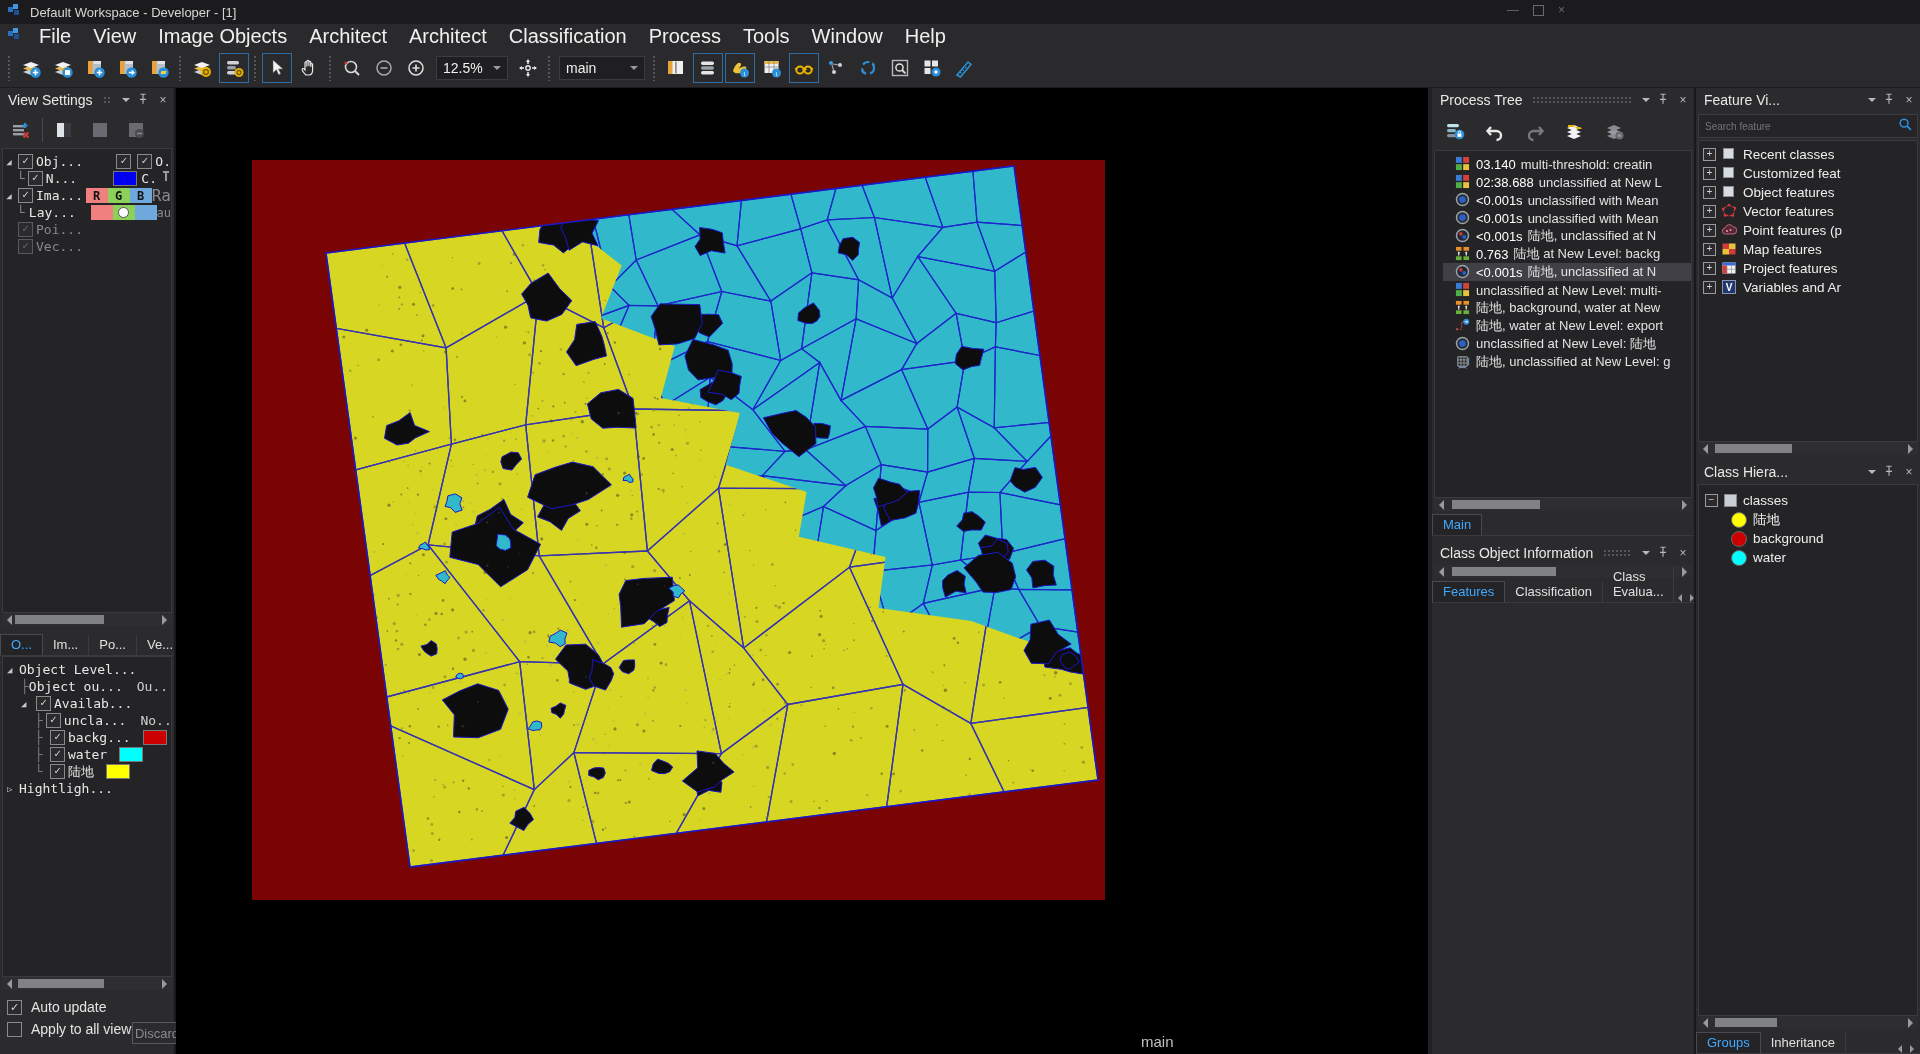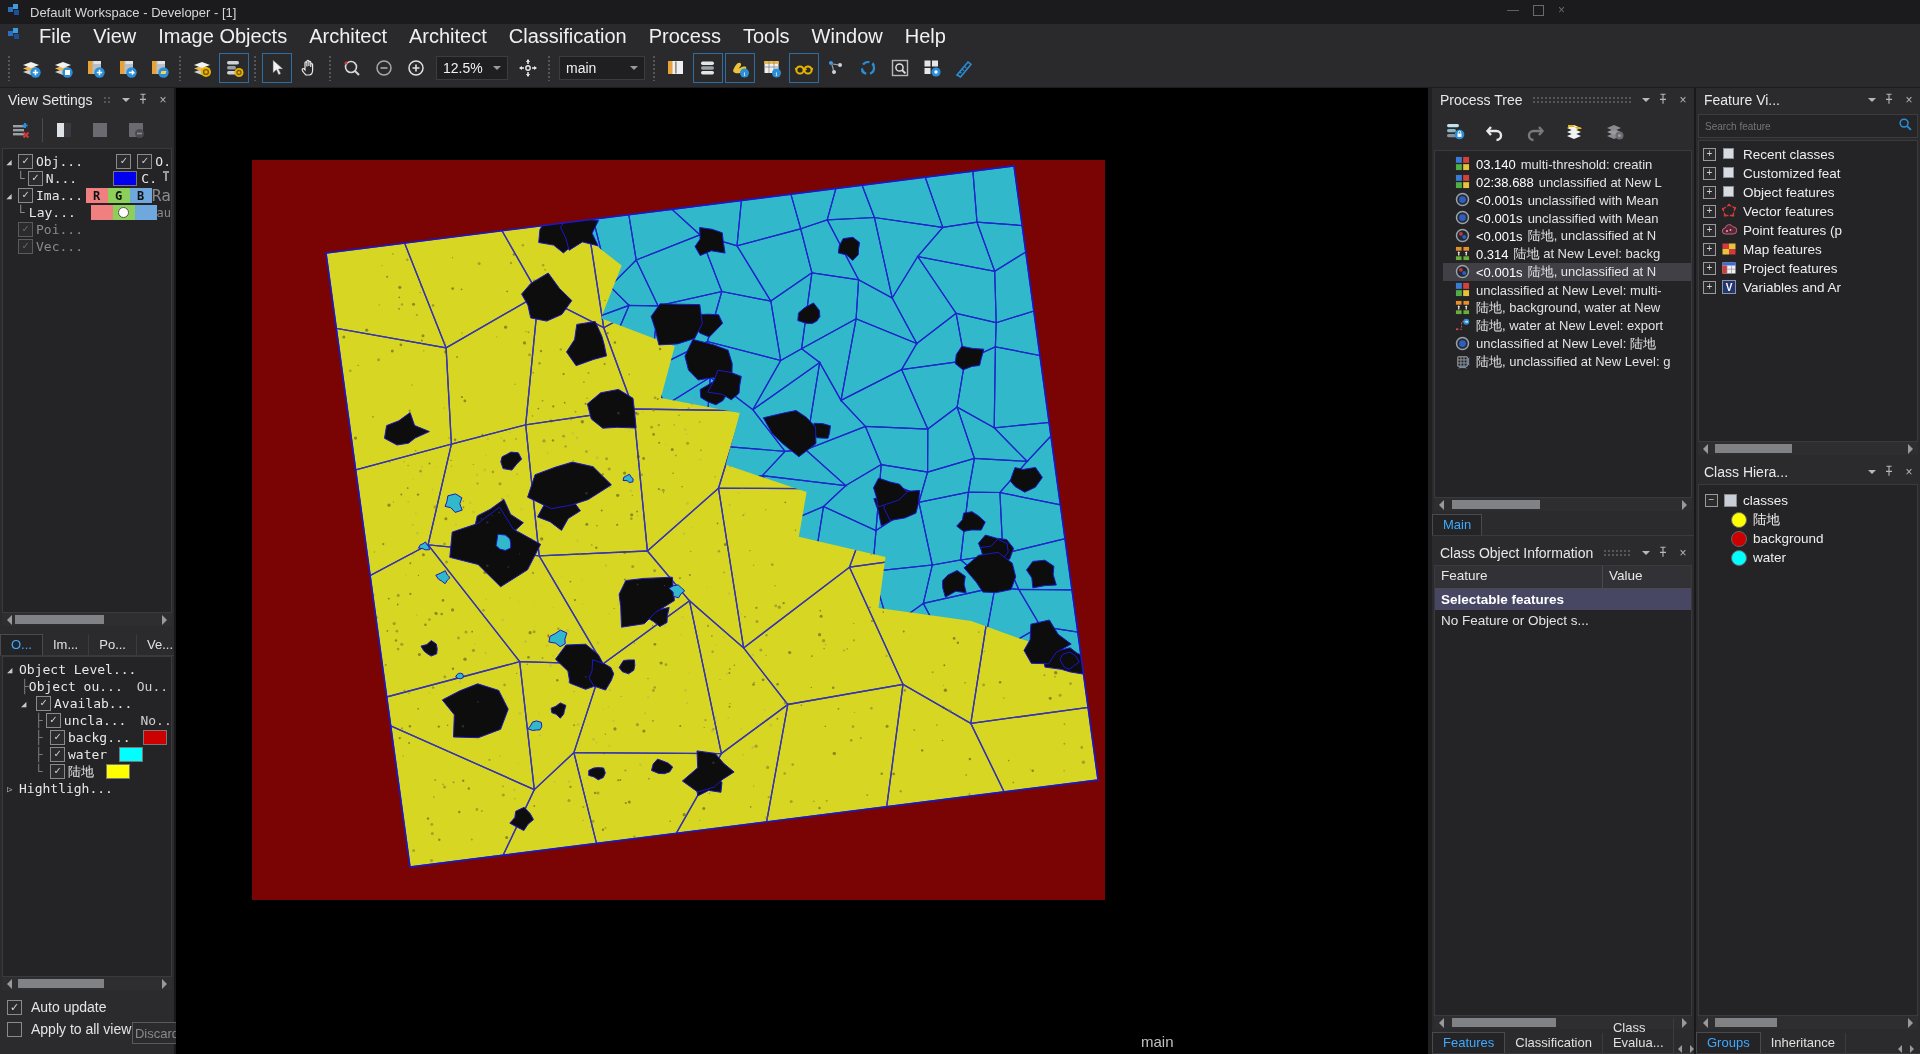--- a/index.html
+++ b/index.html
@@ -1605,21 +1605,21 @@
             </div>
             <div class="pt-row">
               <span class="picon"><svg width="15" height="15" viewBox="0 0 16 16">
                   <rect x="1" y="1" width="6" height="4" fill="#e88f2a"></rect>
                   <rect x="9" y="1" width="6" height="4" fill="#e88f2a"></rect>
                   <rect x="1" y="11" width="6" height="4" fill="#69b03a"></rect>
                   <rect x="9" y="11" width="6" height="4" fill="#69b03a"></rect>
                   <path d="M4 10V6.5M12 10V6.5" stroke="#e8e8e8" stroke-width="1.4"></path>
                   <path d="M4 5.5L2.7 7.5h2.6zM12 5.5l-1.3 2h2.6z" fill="#e8e8e8"></path>
                 </svg></span>
-              <span class="pt-time">0.314</span>
+              <span class="pt-time">0.763</span>
               <span class="pt-text">陆地 at  New Level: backg</span>
             </div>
             <div class="pt-row sel">
               <span class="picon"><svg width="15" height="15" viewBox="0 0 16 16">
                   <circle cx="8" cy="8" r="6.4" fill="#26262a" stroke="#98a2ac" stroke-width="1.6"></circle>
                   <circle cx="6.3" cy="6.2" r="2" fill="#c23a3a"></circle>
                   <circle cx="9.8" cy="9.6" r="2.2" fill="#2b5fc4"></circle>
                   <circle cx="6.2" cy="10" r="1.6" fill="#1a2a5a"></circle>
                 </svg></span>
               <span class="pt-time">&lt;0.001s</span>
@@ -1690,30 +1690,20 @@
       <div style="display:flex;flex-direction:column;flex:1;min-height:0;">
         <div class="phead">
           <span class="ptitle">Class Object Information</span>
           <span class="dots"></span>
           <span class="varr"></span>
           <span class="hctl"><svg width="12" height="13" viewBox="0 0 14 14">
                 <path d="M4 2h6M7 2v6M3.5 8h7M7 8v5" stroke="#b8b8b8" stroke-width="1.3" fill="none"></path>
               </svg></span>
           <span class="hctl">×</span>
         </div>
-        <div class="ioi-table">
-          <div class="ioi-head">
-            <div class="ioi-f">Feature</div>
-            <div>Value</div>
-          </div>
-          <div id="ioi-rows">
-              <div class="ioi-row section">Selectable features</div>
-              <div class="ioi-row">No Feature or Object s...</div>
-            </div>
-        </div>
         <div class="hscroll">
           <span class="hs-arr">
               <span class="tri-l"></span>
             </span>
           <span class="hs-track">
               <span class="hs-thumb" style="left:2%;width:45%"></span>
             </span>
           <span class="hs-arr">
               <span class="tri-r"></span>
             </span>

